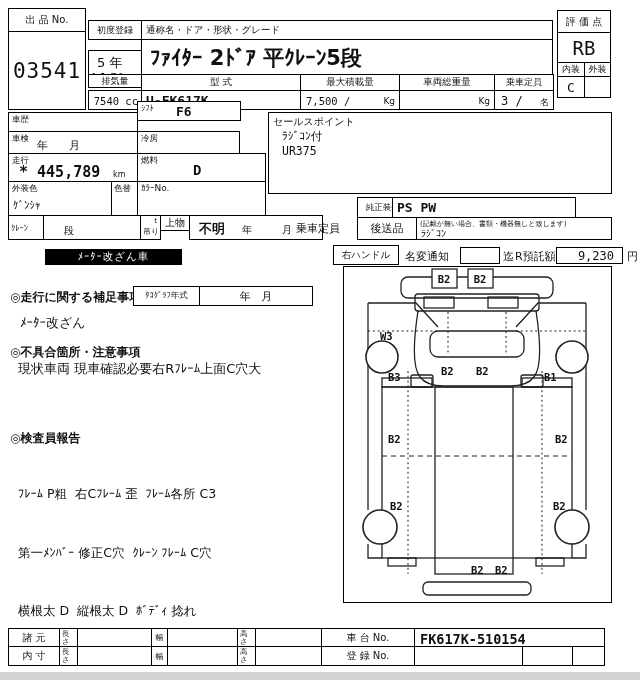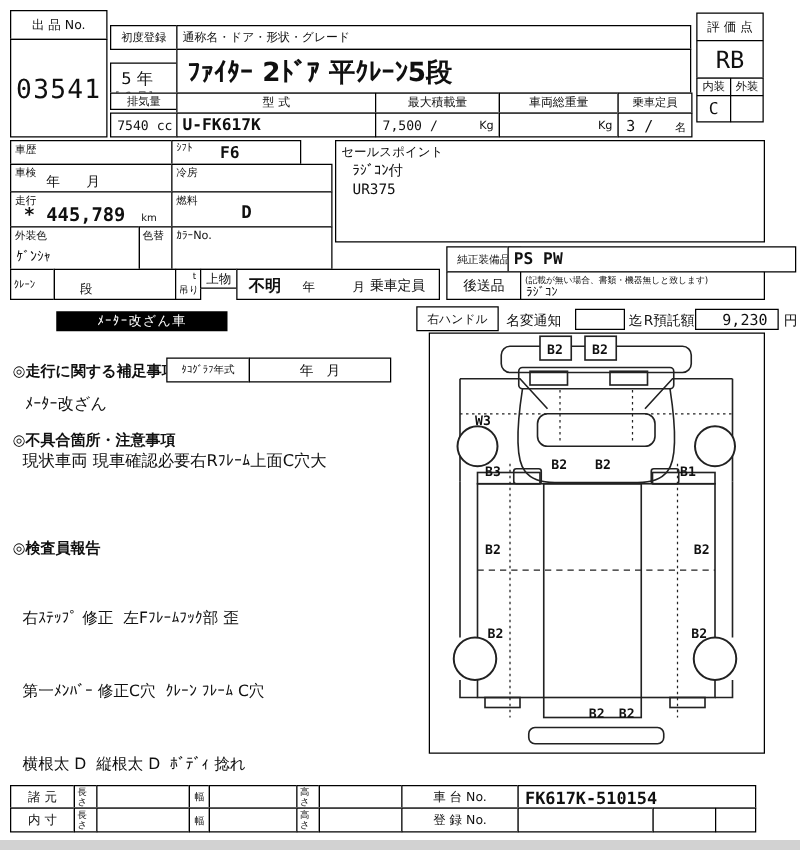--- a/index.html
+++ b/index.html
@@ -88,29 +88,29 @@
     <span>外装</span>
   </div>
 <div class="c ctr mono" style="left:557px;top:76px;width:28px;height:22px;font-size:13px">
     <span>C</span>
   </div>
 <div class="c" style="left:584px;top:76px;width:27px;height:22px"></div>
 
 <div class="c" style="left:8px;top:112px;width:130px;height:20px">
   <span class="lab">車歴</span>
 </div>
-<div class="c" style="left:137px;top:112px;width:104px;height:20px">
+<div class="c" style="left:137px;top:101px;width:104px;height:20px">
   <span class="lab">ｼﾌﾄ</span>
   <span class="t mono" style="left:38px;top:2px;font-size:13px;font-weight:bold">F6</span>
 </div>
 <div class="c" style="left:8px;top:131px;width:130px;height:23px">
   <span class="lab">車検</span>
   <span class="t pre" style="left:28px;top:6px;font-size:11px">年      月</span>
 </div>
-<div class="c" style="left:137px;top:131px;width:129px;height:23px">
+<div class="c" style="left:137px;top:131px;width:103px;height:23px">
   <span class="lab">冷房</span>
 </div>
 <div class="c" style="left:8px;top:153px;width:130px;height:29px">
   <span class="lab">走行</span>
   <span class="t mono" style="left:10px;top:9px;font-size:15px;font-weight:bold">* 445,789</span>
   <span class="t" style="left:104px;top:16px;font-size:8px">km</span>
 </div>
 <div class="c" style="left:137px;top:153px;width:129px;height:29px">
   <span class="lab">燃料</span>
   <span class="t mono" style="left:55px;top:8px;font-size:14px;font-weight:bold">D</span>
@@ -132,37 +132,37 @@
 <div class="c" style="left:43px;top:215px;width:98px;height:25px">
   <span class="t" style="left:20px;top:8px;font-size:10px">段</span>
 </div>
 <div class="c" style="left:140px;top:215px;width:21px;height:25px">
   <span class="t" style="right:3px;top:1px;font-size:7px">t</span>
   <span class="t" style="left:2px;top:10px;font-size:8px">吊り</span>
 </div>
 <div class="c ctr" style="left:160px;top:215px;width:30px;height:16px;font-size:10px">
     <span>上物</span>
   </div>
-<div class="c" style="left:189px;top:215px;width:163px;height:25px">
+<div class="c" style="left:189px;top:215px;width:134px;height:25px">
   <span class="t" style="left:9px;top:4px;font-size:13px;font-weight:bold">不明</span>
   <span class="t" style="left:52px;top:7px;font-size:10px">年</span>
   <span class="t" style="left:92px;top:7px;font-size:10px">月</span>
   <span class="t" style="left:106px;top:5px;font-size:11px">乗車定員</span>
 </div>
 
 <div class="c" style="left:268px;top:112px;width:344px;height:82px">
   <span class="t" style="left:4px;top:2px;font-size:10px">セールスポイント</span>
   <span class="t" style="left:13px;top:16px;font-size:11.5px">ﾗｼﾞｺﾝ付</span>
   <span class="t mono" style="left:13px;top:31px;font-size:11.5px">UR375</span>
 </div>
 
 <div class="c ctr" style="left:357px;top:197px;width:60px;height:21px;font-size:8.5px">
     <span>純正装備品</span>
   </div>
-<div class="c" style="left:406px;top:197px;width:231px;height:21px">
+<div class="c" style="left:392px;top:197px;width:184px;height:21px">
   <span class="t mono" style="left:4px;top:2px;font-size:13px;font-weight:bold">PS PW</span>
 </div>
 <div class="c ctr" style="left:357px;top:217px;width:60px;height:23px;font-size:11px">
     <span>後送品</span>
   </div>
 <div class="c" style="left:416px;top:217px;width:196px;height:23px">
   <span class="t" style="left:3px;top:1px;font-size:7px">(記載が無い場合、書類・機器無しと致します)</span>
   <span class="t" style="left:4px;top:10px;font-size:10px">ﾗｼﾞｺﾝ</span>
 </div>
 
@@ -185,21 +185,21 @@
     <span>ﾀｺｸﾞﾗﾌ年式</span>
   </div>
 <div class="c ctr pre" style="left:199px;top:286px;width:114px;height:20px;font-size:11px"><span class="pre">年   月</span></div>
 <span class="t" style="left:20px;top:314px;font-size:13px">ﾒｰﾀｰ改ざん</span>
 
 <span class="t" style="left:10px;top:344px;font-size:12px;font-weight:600">◎不具合箇所・注意事項</span>
 <span class="t" style="left:18px;top:360px;font-size:13px">現状車両 現車確認必要右Rﾌﾚｰﾑ上面C穴大</span>
 
 <span class="t" style="left:10px;top:430px;font-size:12px;font-weight:600">◎検査員報告</span>
 <div class="t" style="left:18px;top:445px;font-size:12.5px;line-height:19.5px">
-  <div class="pre">右ｽﾃｯﾌﾟ 修正  左Fﾌﾚｰﾑﾌｯｸ部 歪</div>
+  <div class="pre">ﾌﾚｰﾑ P粗  右Cﾌﾚｰﾑ 歪  ﾌﾚｰﾑ各所 C3</div>
   <div class="pre">第一ﾒﾝﾊﾞｰ 修正C穴  ｸﾚｰﾝ ﾌﾚｰﾑ C穴</div>
   <div class="pre">横根太 D  縦根太 D  ﾎﾞﾃﾞｨ 捻れ</div>
   
   
   
   
   
   
 </div>
 

